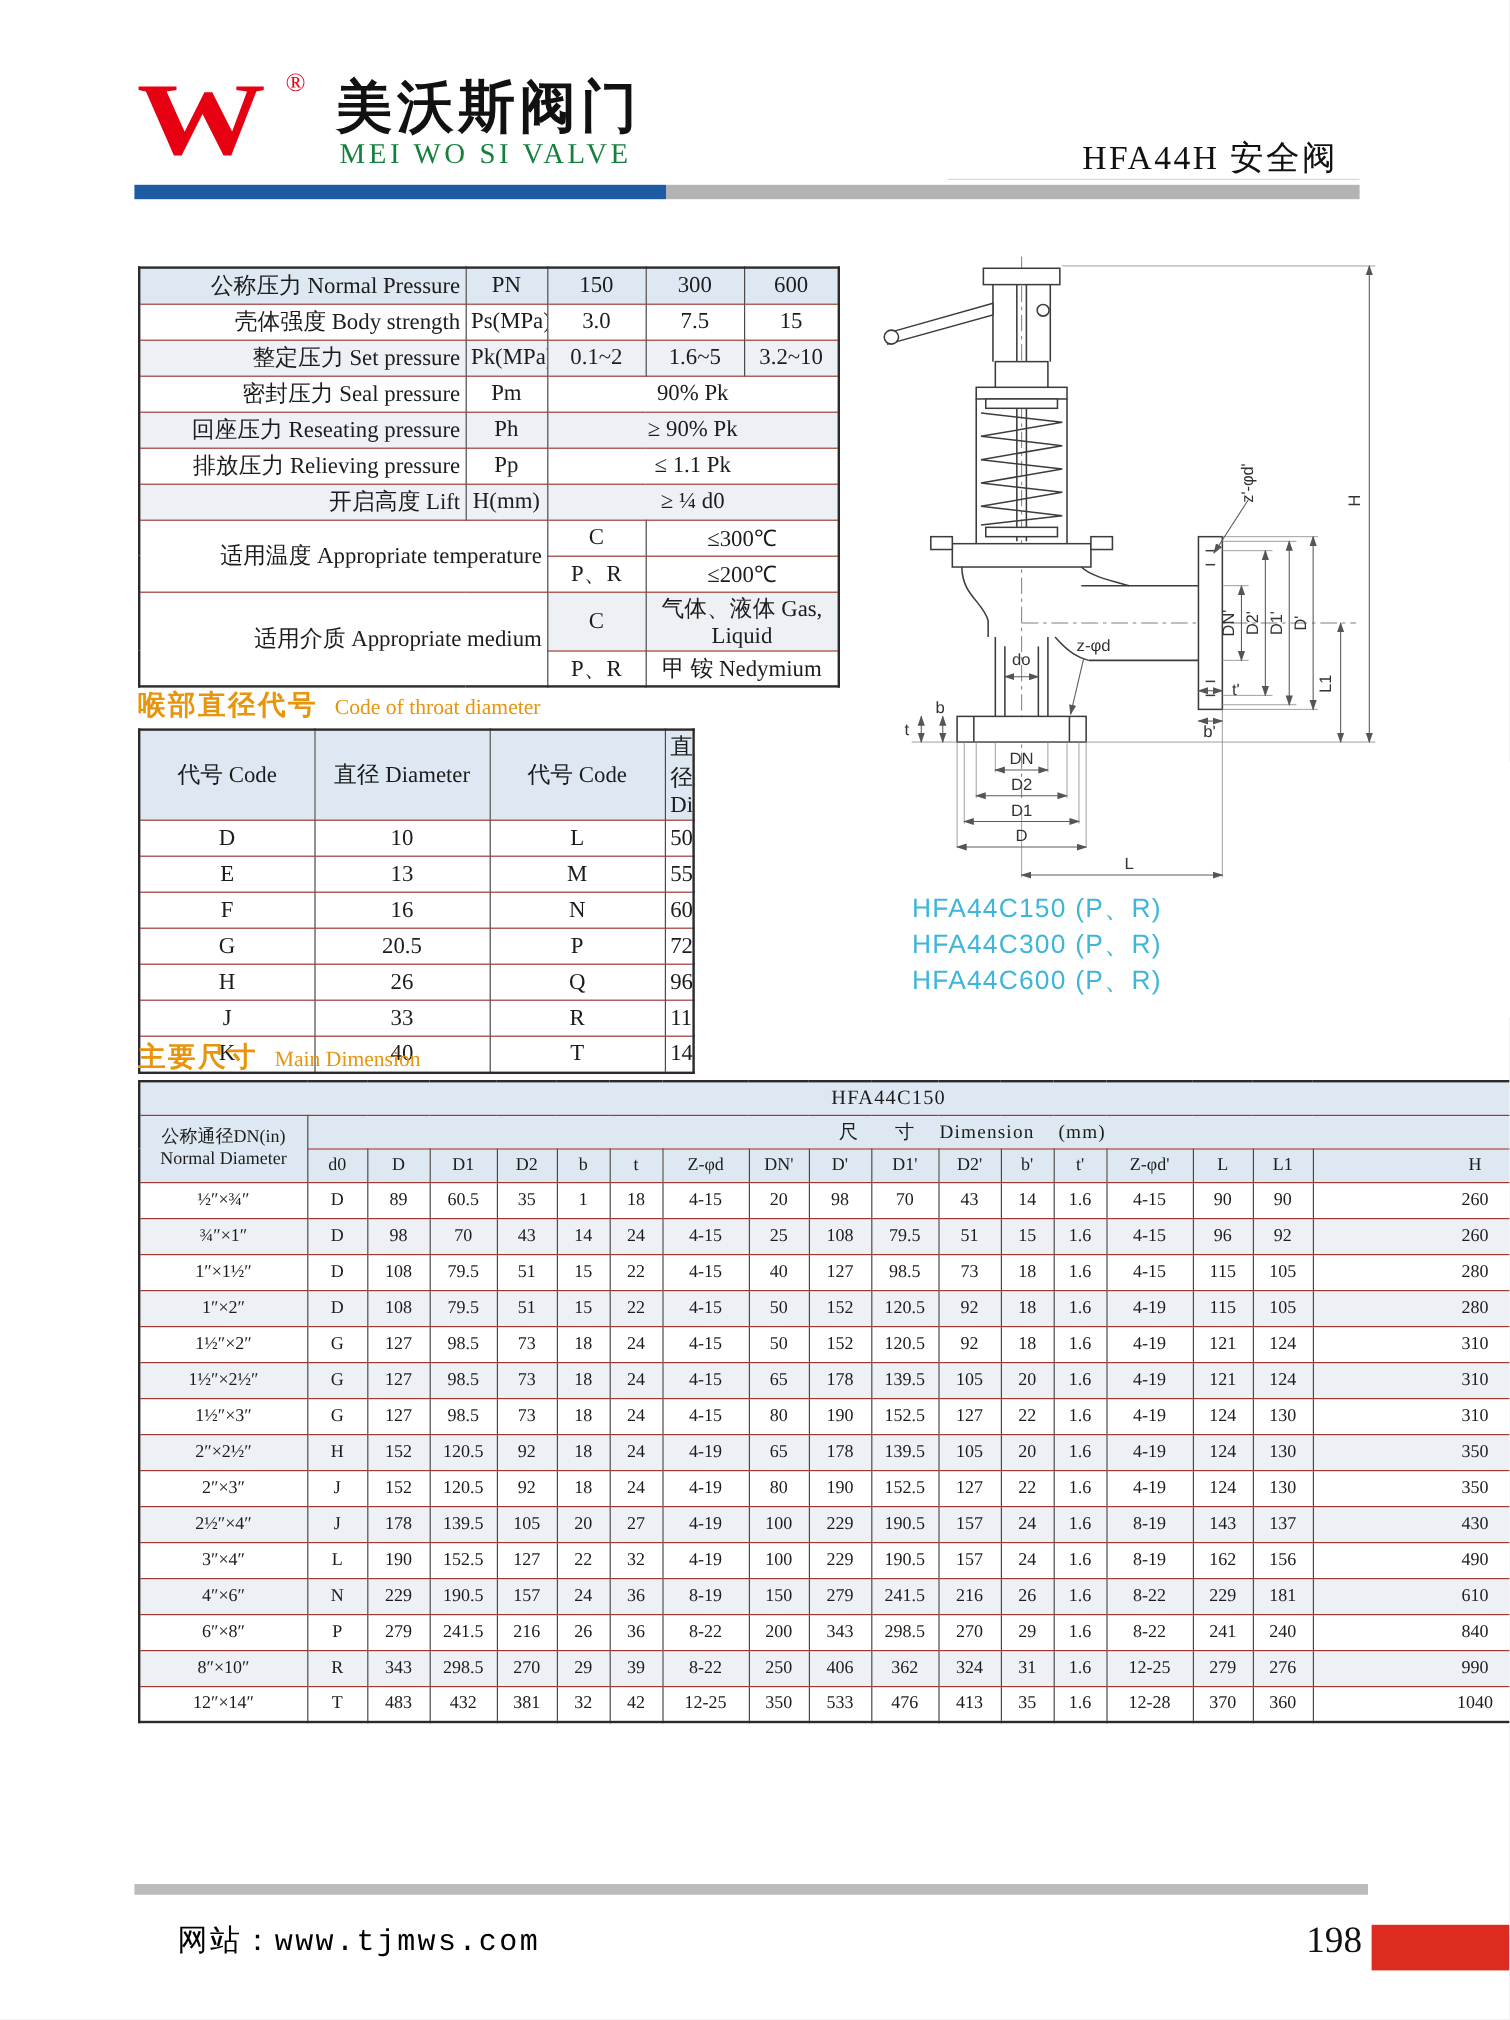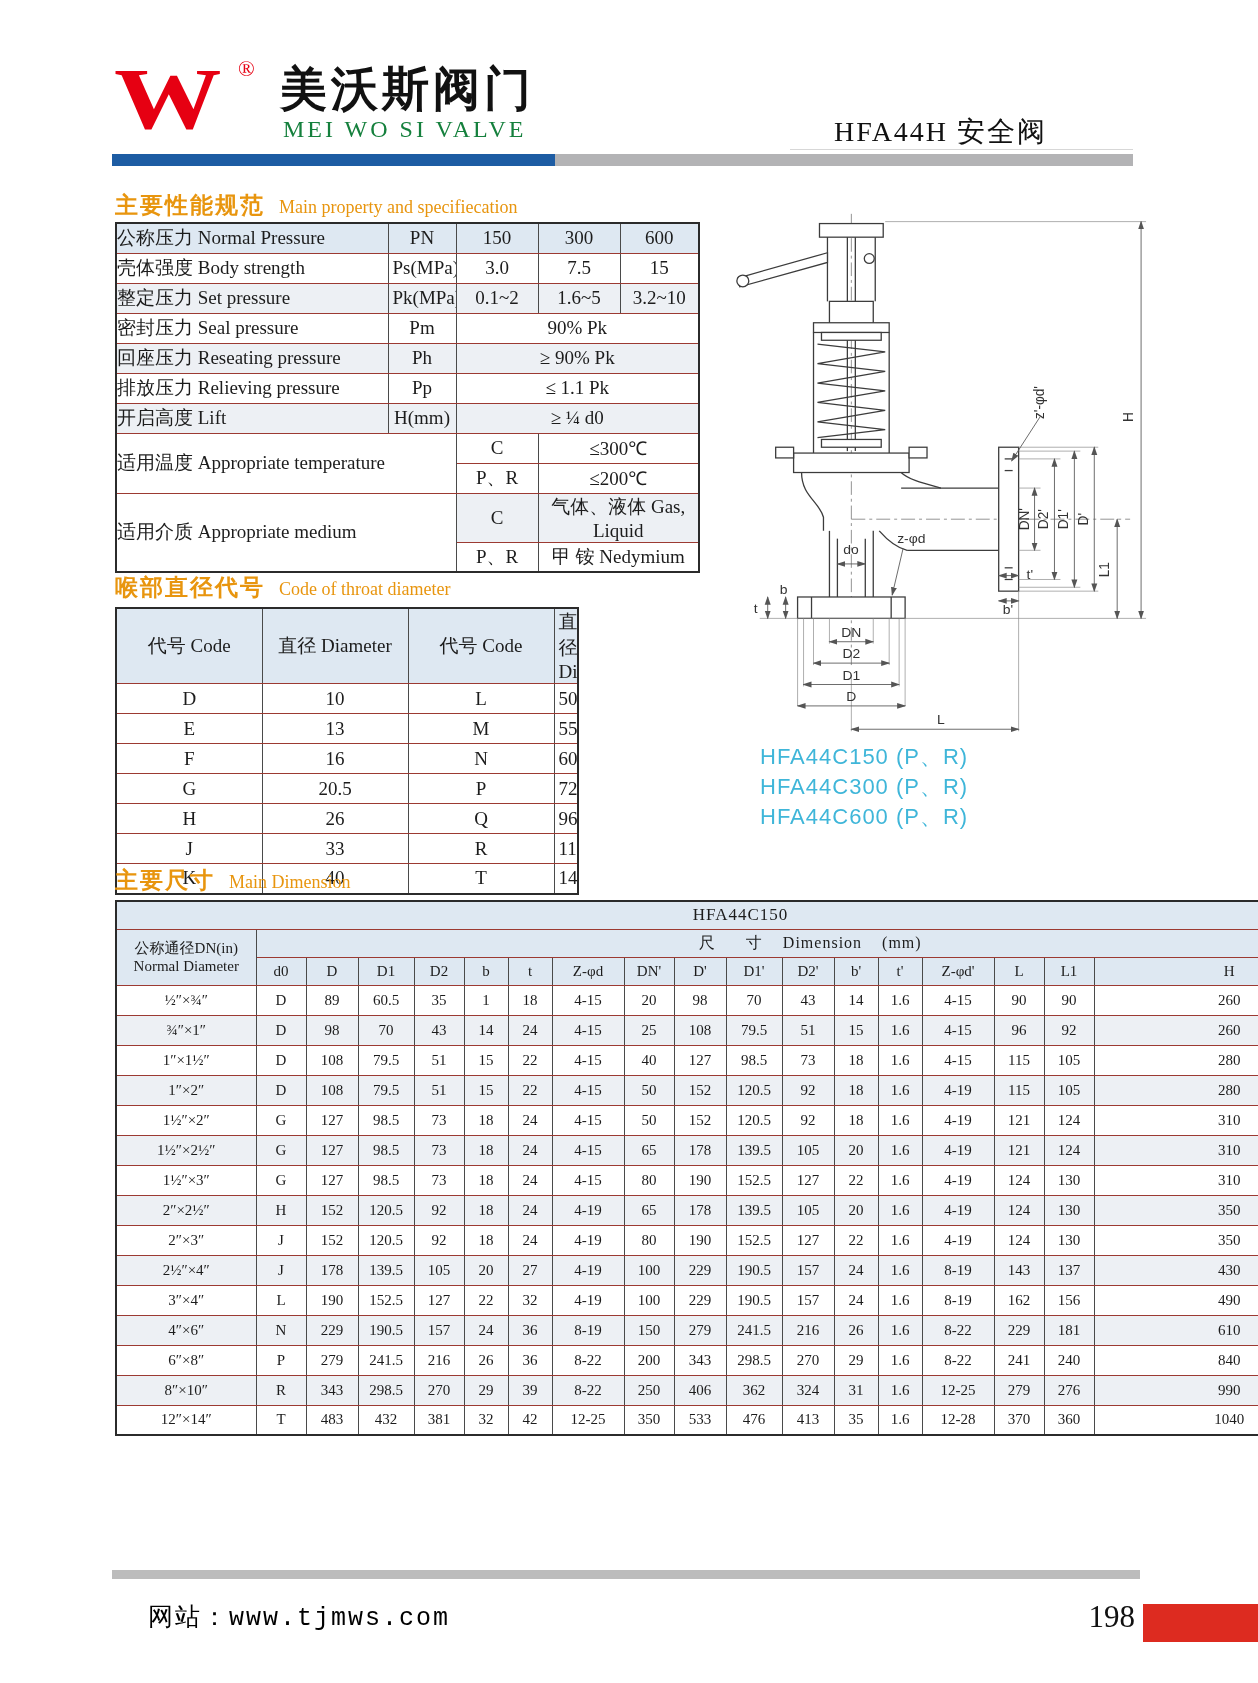--- a/index.html
+++ b/index.html
@@ -5,21 +5,21 @@
   html,body{margin:0;padding:0;background:#e8e8e8;}
   .page{position:relative;width:1258px;height:1683px;background:#ffffff;overflow:hidden;
         font-family:"Liberation Serif",serif;color:#1c1c1c;}
 
   
   .logo-w{position:absolute;left:114px;top:56px;font-family:"Liberation Serif",serif;
           font-weight:bold;color:#e60012;font-size:86px;line-height:86px;transform:scaleX(1.25);transform-origin:left;}
   .logo-reg{position:absolute;left:238px;top:56px;color:#e60012;font-size:22px;}
   .brand-cn{position:absolute;left:280px;top:58px;font-size:47px;font-weight:bold;letter-spacing:4px;color:#111;}
   .brand-en{position:absolute;left:283px;top:116px;font-size:24px;letter-spacing:3px;color:#15803d;}
-  .product-title{position:absolute;left:768px;top:113px;width:345px;text-align:center;
+  .product-title{position:absolute;left:836px;top:113px;width:345px;text-align:center;
                  font-size:28px;letter-spacing:2px;color:#111;}
   .product-underline{position:absolute;left:790px;top:149px;width:343px;height:1px;background:#d7d7d7;}
   .bar-blue{position:absolute;left:112px;top:154px;width:443px;height:12px;background:#1d5ca3;}
   .bar-gray{position:absolute;left:555px;top:154px;width:578px;height:12px;background:#b3b3b5;}
 
   
   .sec-title{position:absolute;white-space:nowrap;}
   .sec-title .cn{font-size:23px;font-weight:bold;color:#e8950e;letter-spacing:2px;}
   .sec-title .en{font-size:18px;color:#e8950e;margin-left:10px;}
 
@@ -29,21 +29,21 @@
   table.tbl td,table.tbl th{border-left:1px solid #4a4a4a;border-right:1px solid #4a4a4a;
             border-top:1px solid #9c3a32;border-bottom:1px solid #9c3a32;
             text-align:center;vertical-align:middle;font-weight:normal;padding:0 4px;overflow:hidden;}
   tr.hdr td, tr.hdr th{background:#dee8f2;}
   tr.alt td{background:#edf0f4;}
   td.altc{background:#edf0f4;}
 
   
   .t1{position:absolute;left:115px;top:222px;width:585px;font-size:19px;}
   .t1 tr{height:30px;}
-  .t1 td.lbl{text-align:left;padding-left:0;}
+  .t1 td.lbl{text-align:right;padding-left:16px;}
 
   
   .t2{position:absolute;left:115px;top:607px;width:464px;font-size:19px;}
   .t2 tr{height:30px;}
 
   
   .t3{position:absolute;left:115px;top:900px;width:1251px;font-size:15px;}
   .t3 thead tr{height:28px;}
   .t3 tbody tr{height:30px;}
   .t3 tbody tr:nth-child(even) td{background:#edf0f4;}
@@ -77,24 +77,20 @@
 
   <div class="logo-w">W</div>
   <div class="logo-reg">®</div>
   <div class="brand-cn">美沃斯阀门</div>
   <div class="brand-en">MEI WO SI VALVE</div>
   <div class="product-title">HFA44H  安全阀</div>
   <div class="product-underline"></div>
   <div class="bar-blue"></div>
   <div class="bar-gray"></div>
 
-  <div class="sec-title" style="left:115px;top:190px;">
-    <span class="cn">主要性能规范</span>
-    <span class="en">Main property and specifiecation</span>
-  </div>
 
   <table class="tbl t1">
     <colgroup>
         <col style="width:272px">
         <col style="width:68px">
         <col style="width:82px">
         <col style="width:82px">
         <col>
       </colgroup>
     <tbody>

